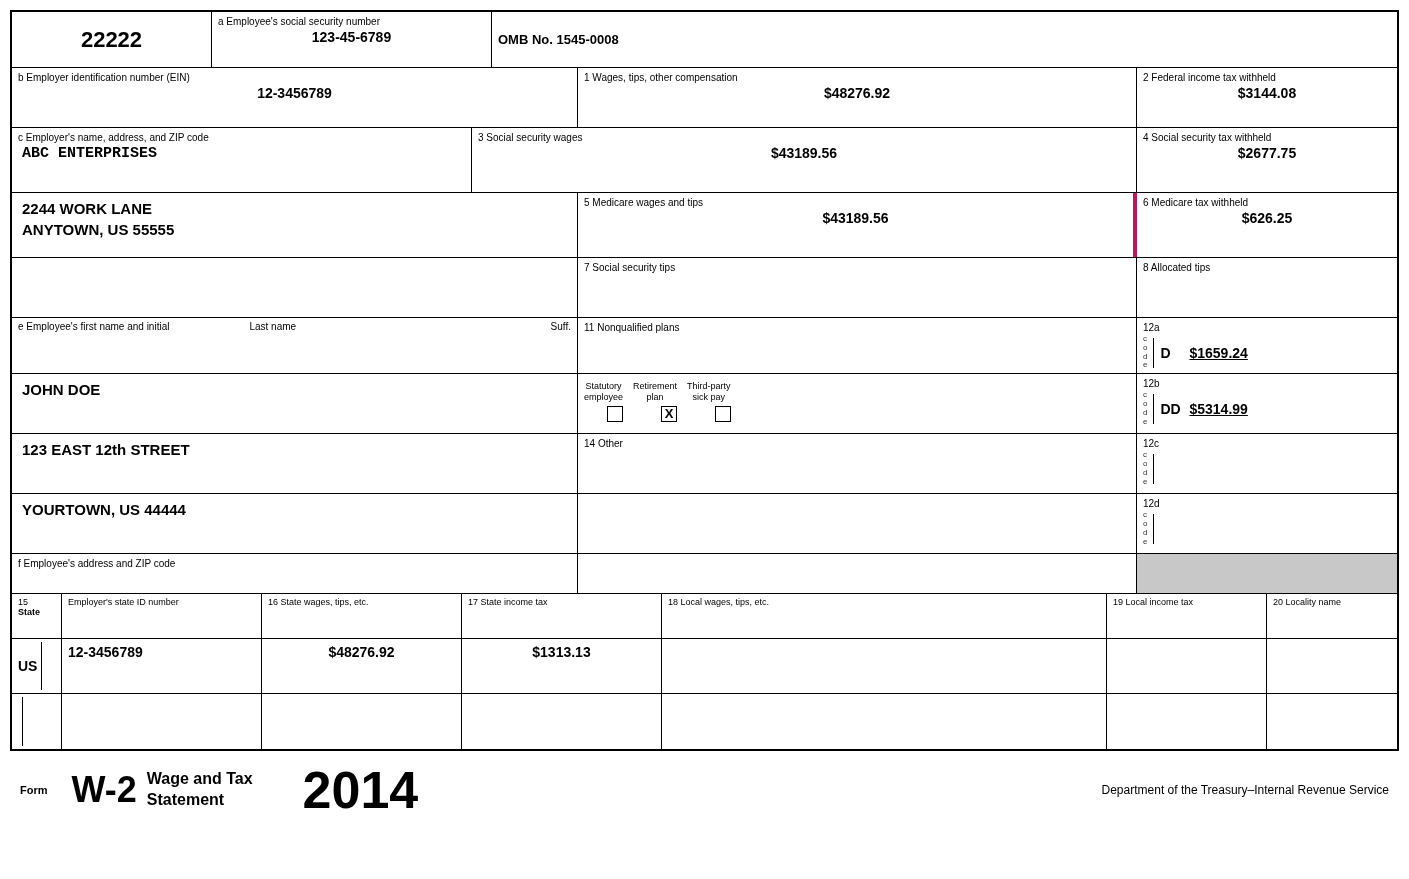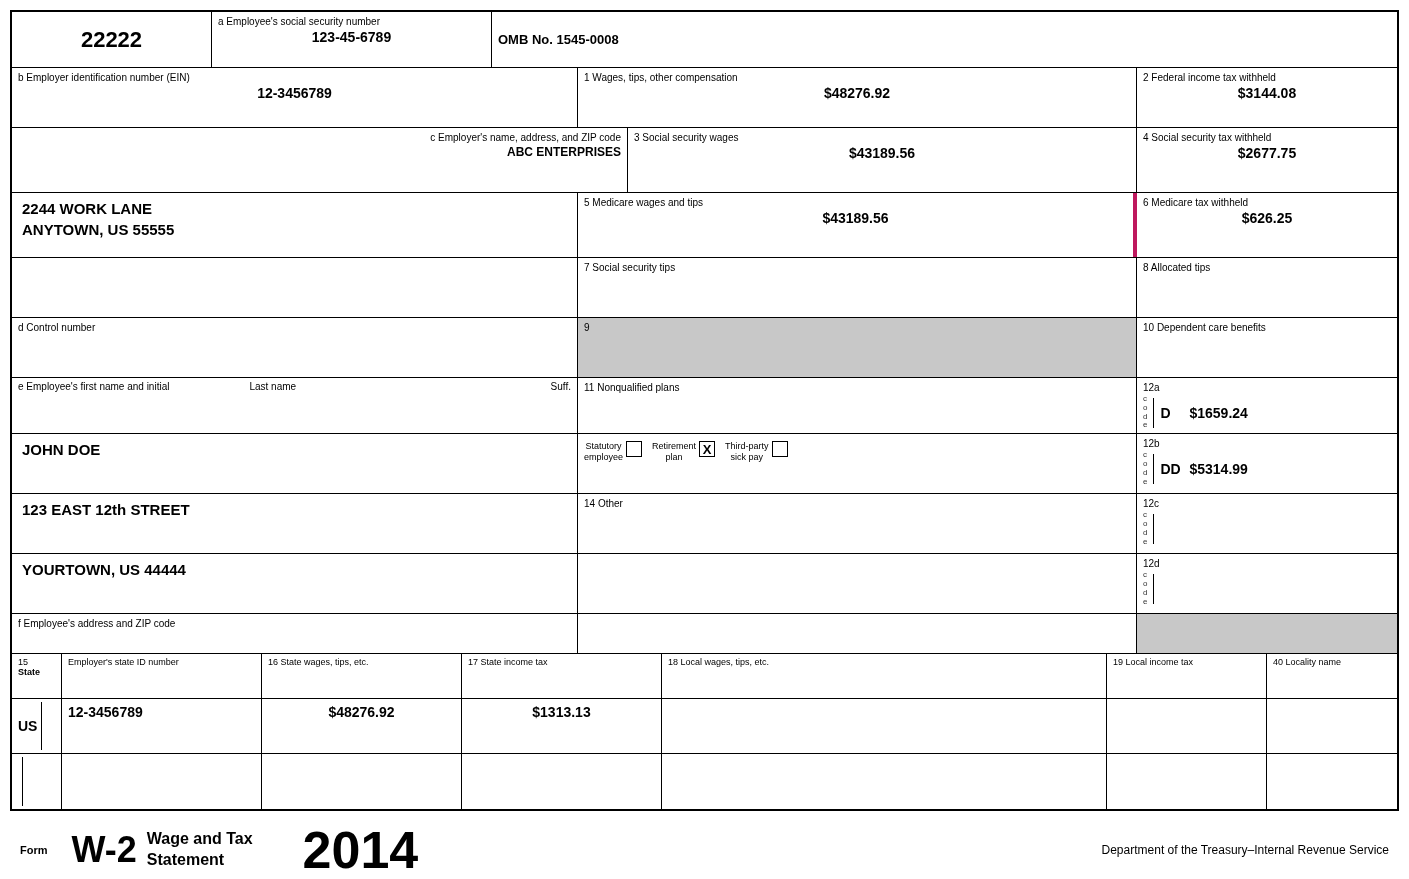--- a/index.html
+++ b/index.html
@@ -81,23 +81,22 @@
     .row2 .cell-wages {
       flex: 1;
       border-right: 1px solid #000;
     }
     .row2 .cell-fedtax {
       width: 260px;
     }
     
     .row3 { min-height: 65px; }
     .row3 .cell-empname {
-      width: 616px;
-      border-right: 1px solid #000;
-      text-align: right;
+      width: 460px;
+      border-right: 1px solid #000;
     }
     .row3 .cell-sswages {
       flex: 1;
       border-right: 1px solid #000;
     }
     .row3 .cell-sstax {
       width: 260px;
     }
     
     .row4 { min-height: 65px; }
@@ -238,38 +237,39 @@
       color: #333;
     }
     .box12-code {
       font-size: 14px;
       font-weight: bold;
       min-width: 25px;
     }
     .box12-value {
       font-size: 14px;
       font-weight: bold;
+      text-decoration: underline;
     }
     .box12-divider {
       width: 1px;
       background: #000;
       height: 30px;
       margin: 0 2px;
     }
     
     .box13-inner {
       display: flex;
       gap: 10px;
       align-items: flex-start;
       margin-top: 4px;
     }
     .checkbox-group {
       display: flex;
-      flex-direction: row;
-      align-items: flex-start;
+      flex-direction: column;
+      align-items: flex-end;
       font-size: 9px;
       text-align: center;
       gap: 3px;
     }
     .checkbox-box {
       width: 16px;
       height: 16px;
       border: 1px solid #000;
       display: flex;
       align-items: center;
@@ -307,21 +307,21 @@
     </div>
     <div class="cell cell-fedtax">
       <span class="cell-label">2  Federal income tax withheld</span>
       <span class="cell-value">$3144.08</span>
     </div>
   </div>
 
   <div class="row row3">
     <div class="cell cell-empname">
       <span class="cell-label">c  Employer's name, address, and ZIP code</span>
-      <span class="cell-value-left" style="margin-left:4px; font-size:12px;">ABC ENTERPRISES</span>
+      <span class="cell-value-left" style="margin-left:4px; font-size:15px;font-family:Liberation Mono, monospace;">ABC ENTERPRISES</span>
     </div>
     <div class="cell cell-sswages">
       <span class="cell-label">3  Social security wages</span>
       <span class="cell-value">$43189.56</span>
     </div>
     <div class="cell cell-sstax">
       <span class="cell-label">4  Social security tax withheld</span>
       <span class="cell-value">$2677.75</span>
     </div>
   </div>
@@ -346,33 +346,20 @@
     <div class="cell cell-sstips">
       <span class="cell-label">7  Social security tips</span>
       <span class="cell-value"></span>
     </div>
     <div class="cell cell-alltips">
       <span class="cell-label">8  Allocated tips</span>
       <span class="cell-value"></span>
     </div>
   </div>
 
-  <div class="row row6">
-    <div class="cell cell-ctrl">
-      <span class="cell-label">d  Control number</span>
-      <span class="cell-value"></span>
-    </div>
-    <div class="cell cell-box9">
-      <span class="cell-label">9</span>
-    </div>
-    <div class="cell cell-box10">
-      <span class="cell-label">10  Dependent care benefits</span>
-      <span class="cell-value"></span>
-    </div>
-  </div>
 
   <div class="row row7">
     <div class="cell" style="width:566px; border-right:1px solid #000;">
       <div style="display:flex; gap:80px;">
         <span class="cell-label">e  Employee's first name and initial</span>
         <span class="cell-label">Last name</span>
         <span class="cell-label" style="margin-left:auto;">Suff.</span>
       </div>
     </div>
     <div class="cell" style="flex:1; border-right:1px solid #000;">
@@ -496,21 +483,21 @@
     <div class="cell cell-17">
       <span>17  State income tax</span>
     </div>
     <div class="cell cell-18">
       <span>18  Local wages, tips, etc.</span>
     </div>
     <div class="cell cell-19">
       <span>19  Local income tax</span>
     </div>
     <div class="cell cell-20">
-      <span>40  Locality name</span>
+      <span>20  Locality name</span>
     </div>
   </div>
 
   <div class="row row-state">
     <div class="cell" style="width:50px; border-right:1px solid #000; display:flex; align-items:center; gap:4px;">
       <span style="font-size:14px; font-weight:bold;">US</span>
       <div style="width:1px; background:#000; height:100%; min-height:30px;"></div>
     </div>
     <div class="cell" style="width:200px; border-right:1px solid #000;">
       <span class="cell-value" style="text-align:left;">12-3456789</span>

